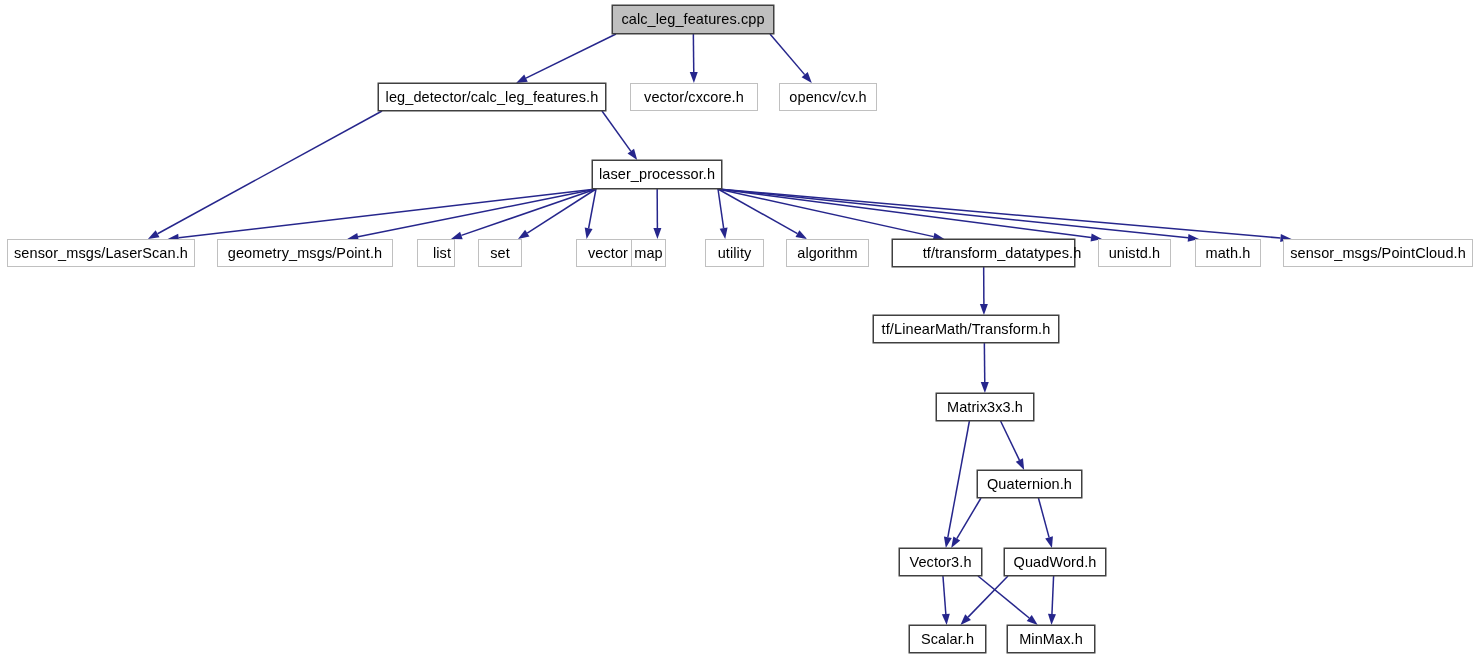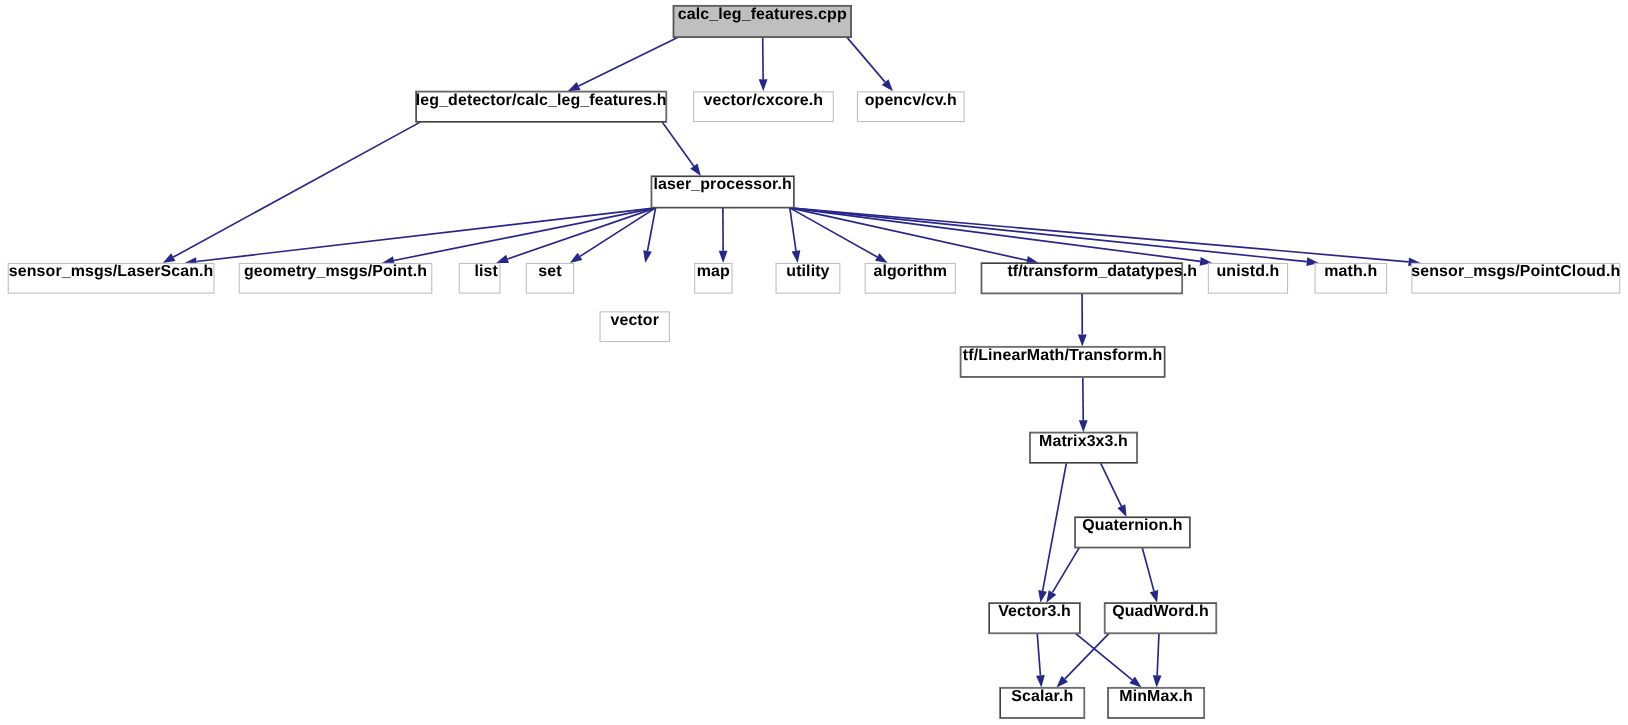--- a/index.html
+++ b/index.html
@@ -21,27 +21,27 @@
     position: absolute;
     left: 0;
     top: 0;
     width: 1480px;
     height: 659px;
   }
   .node-box {
     position: absolute;
     box-sizing: border-box;
     display: flex;
+    align-items: center;
     justify-content: center;
     white-space: nowrap;
     font-size: 14.5px;
     line-height: 1;
     color: #000000;
     letter-spacing: 0.1px;
-    font-weight: bold;
   }
   .node-box.kind-root {
     background: #bfbfbf;
     border: 1px solid #404040;
     box-shadow: 0 0 0 0.5px #404040;
   }
   .node-box.kind-internal {
     background: #ffffff;
     border: 1px solid #404040;
     box-shadow: 0 0 0 0.5px #404040;
@@ -191,21 +191,21 @@
       </div>
       <div class="node-box kind-external" style="left: 217px; top: 239px; width: 176px; height: 28px;">
         <span class="node-label">geometry_msgs/Point.h</span>
       </div>
       <div class="node-box kind-external" style="left: 417px; top: 239px; width: 38px; height: 28px; padding-left: 12px;">
         <span class="node-label">list</span>
       </div>
       <div class="node-box kind-external" style="left: 478px; top: 239px; width: 44px; height: 28px;">
         <span class="node-label">set</span>
       </div>
-      <div class="node-box kind-external" style="left: 545px; top: 239px; width: 64px; height: 28px; margin-top: 44px;">
+      <div class="node-box kind-external" style="left: 576px; top: 239px; width: 64px; height: 28px;">
         <span class="node-label">vector</span>
       </div>
       <div class="node-box kind-external" style="left: 631px; top: 239px; width: 35px; height: 28px;">
         <span class="node-label">map</span>
       </div>
       <div class="node-box kind-external" style="left: 705px; top: 239px; width: 59px; height: 28px;">
         <span class="node-label">utility</span>
       </div>
       <div class="node-box kind-external" style="left: 786px; top: 239px; width: 83px; height: 28px;">
         <span class="node-label">algorithm</span>

